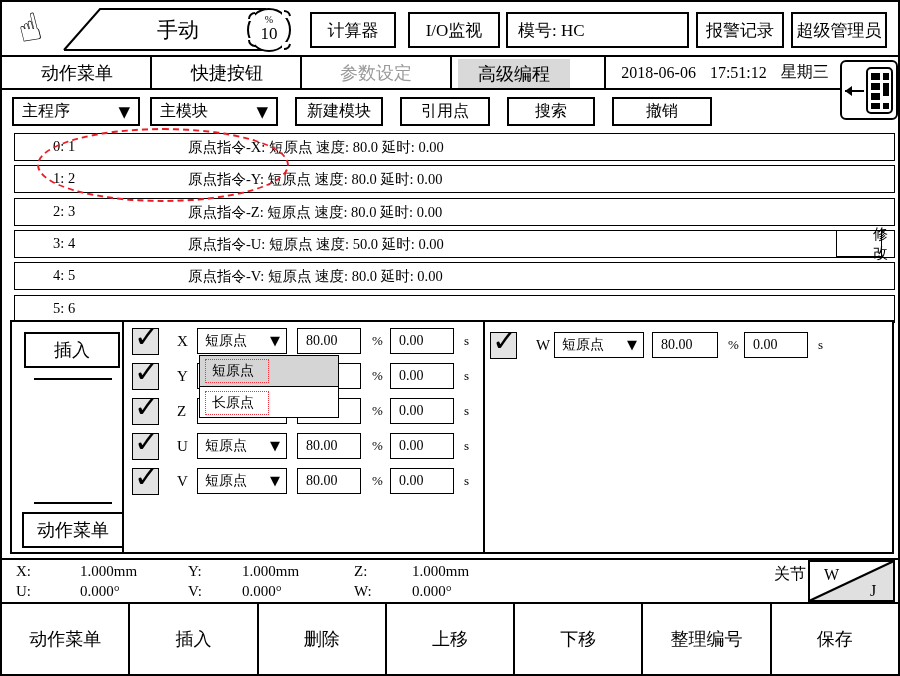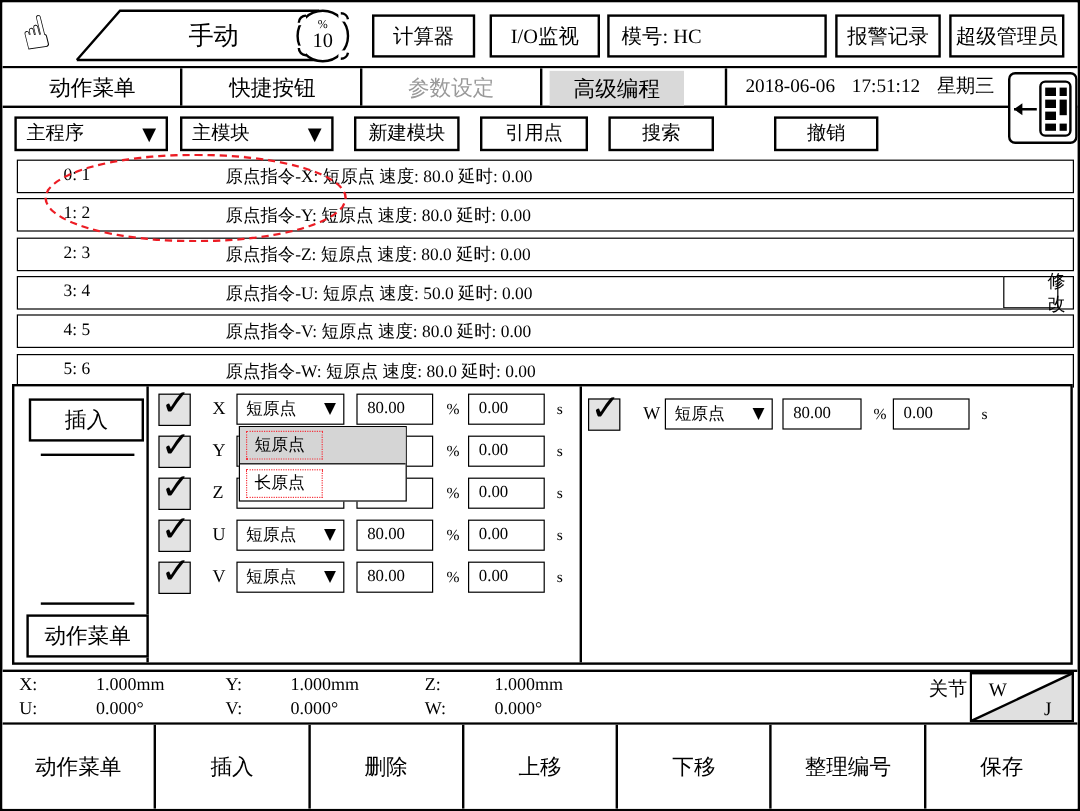--- a/index.html
+++ b/index.html
@@ -32,21 +32,21 @@
   .combo { position:absolute; top:95px; height:29px; border:2px solid #000; background:#fff;
            display:flex; align-items:center; font-size:16px; padding-left:8px; }
   .combo .arr { position:absolute; right:8px; top:4px; font-size:15px; font-family:"DejaVu Sans",sans-serif; }
   #combo-program { left:10px;  width:128px; }
   #combo-module  { left:148px; width:128px;text-align:center; }
   .tool-btn { position:absolute; top:95px; height:29px; border:2px solid #000; background:#fff;
               display:flex; align-items:center; justify-content:center; font-size:16px; }
   #btn-newmod { left:293px; width:88px; }
   #btn-refpt  { left:398px; width:90px; }
   #btn-search { left:505px; width:88px; }
-  #btn-undo   { left:610px; width:87px;margin-left:33px; }
+  #btn-undo   { left:610px; width:100px; }
 
   
   .prog-row { position:absolute; left:12px; width:881px; height:28px; border:1.5px solid #000; background:#fff; font-size:14.5px; }
   .prog-row .idx { position:absolute; left:38px; top:4px; width:48px; }
   .prog-row .cmd { position:absolute; left:173px; top:4px; white-space:pre; }
   #btn-modify { position:absolute; right:12px; top:-1px; width:46px; height:27px; border:1.5px solid #000; background:#fff;
                 display:flex; align-items:center; justify-content:center; font-size:15px;padding-left:43px; }
   #red-ellipse { position:absolute; left:35px; top:126px; width:252px; height:74px;
                  border:2.5px dashed var(--red); border-radius:50%; z-index:5; pointer-events:none; }
 
@@ -190,21 +190,20 @@
     <span class="idx">3: 4</span>
     <span class="cmd">原点指令-U: 短原点 速度: 50.0 延时: 0.00</span>
     <div id="btn-modify">修改</div>
   </div>
   <div class="prog-row" style="top:260px;">
     <span class="idx">4: 5</span>
     <span class="cmd">原点指令-V: 短原点 速度: 80.0 延时: 0.00</span>
   </div>
   <div class="prog-row" style="top:293px;">
     <span class="idx">5: 6</span>
-    <span class="cmd">原点指令-W: 短原点 速度: 80.0 延时: 0.00</span>
   </div>
   <div id="red-ellipse"></div>
 
   <div id="panel">
     <div class="vdiv1"></div>
     <div class="vdiv2"></div>
     <div id="btn-insert">插入</div>
     <div id="insert-underline"></div>
     <div id="panel-action-overline"></div>
     <div id="btn-panel-action">动作菜单</div>

